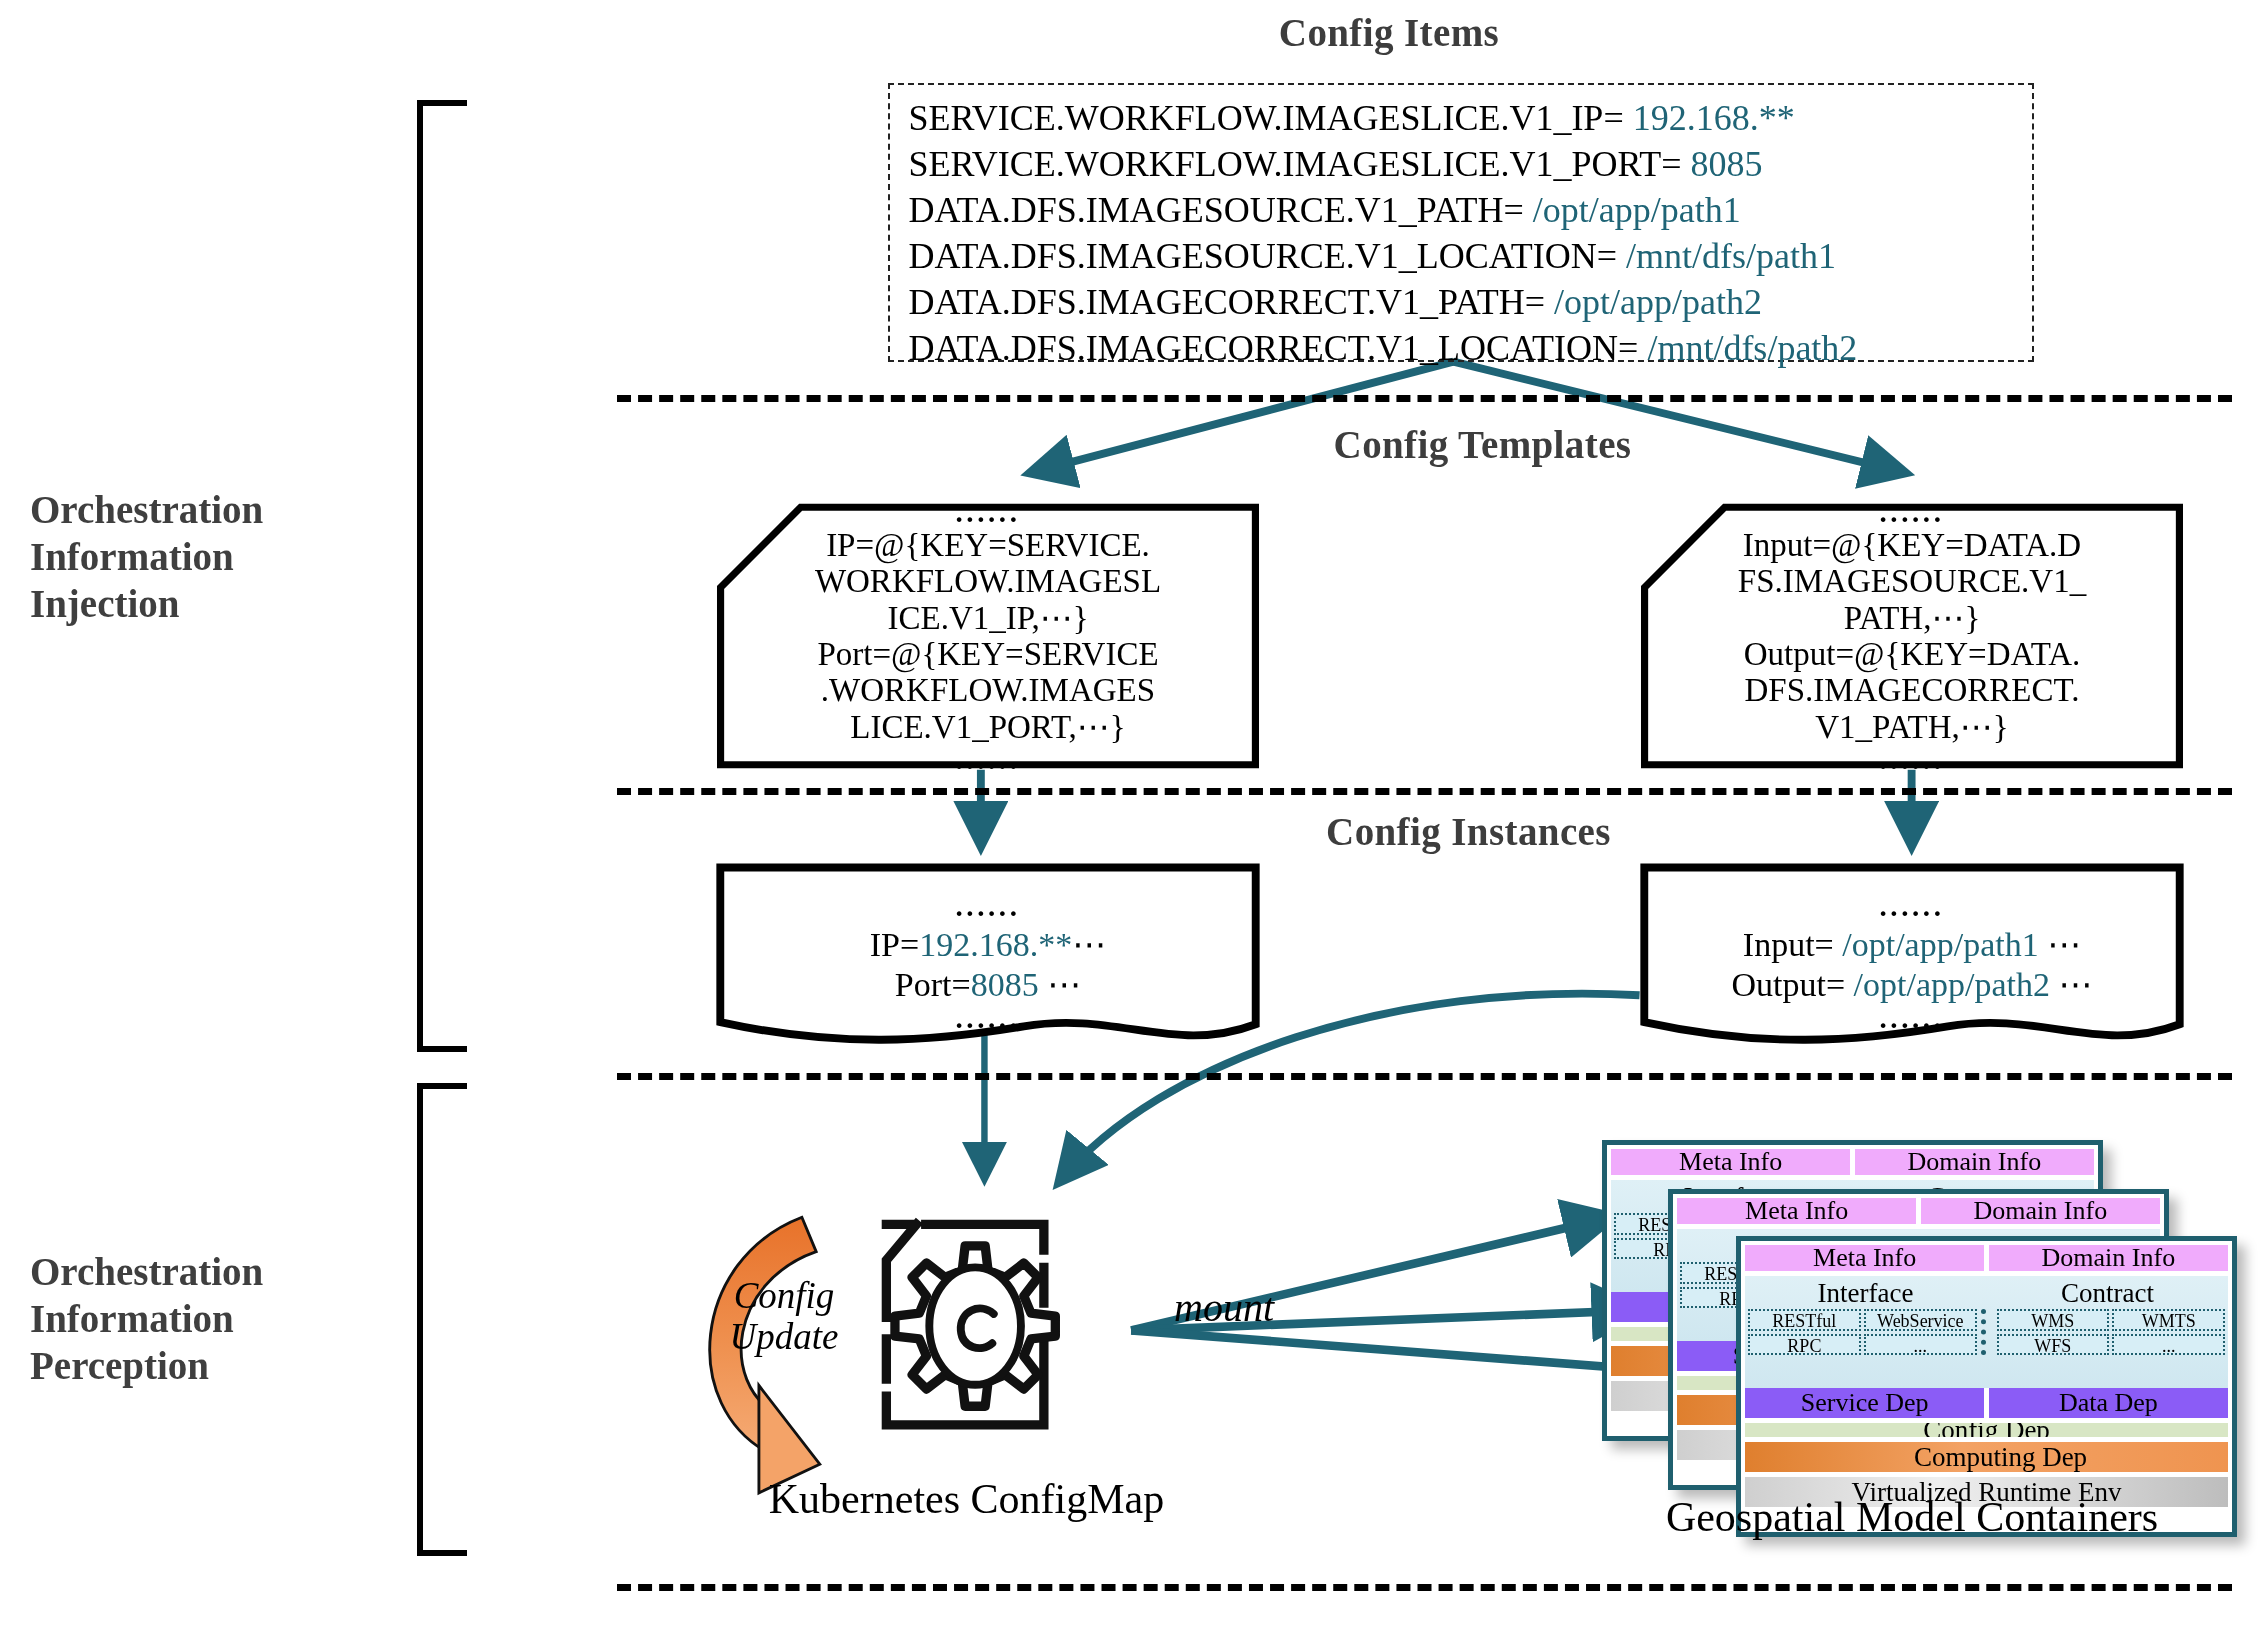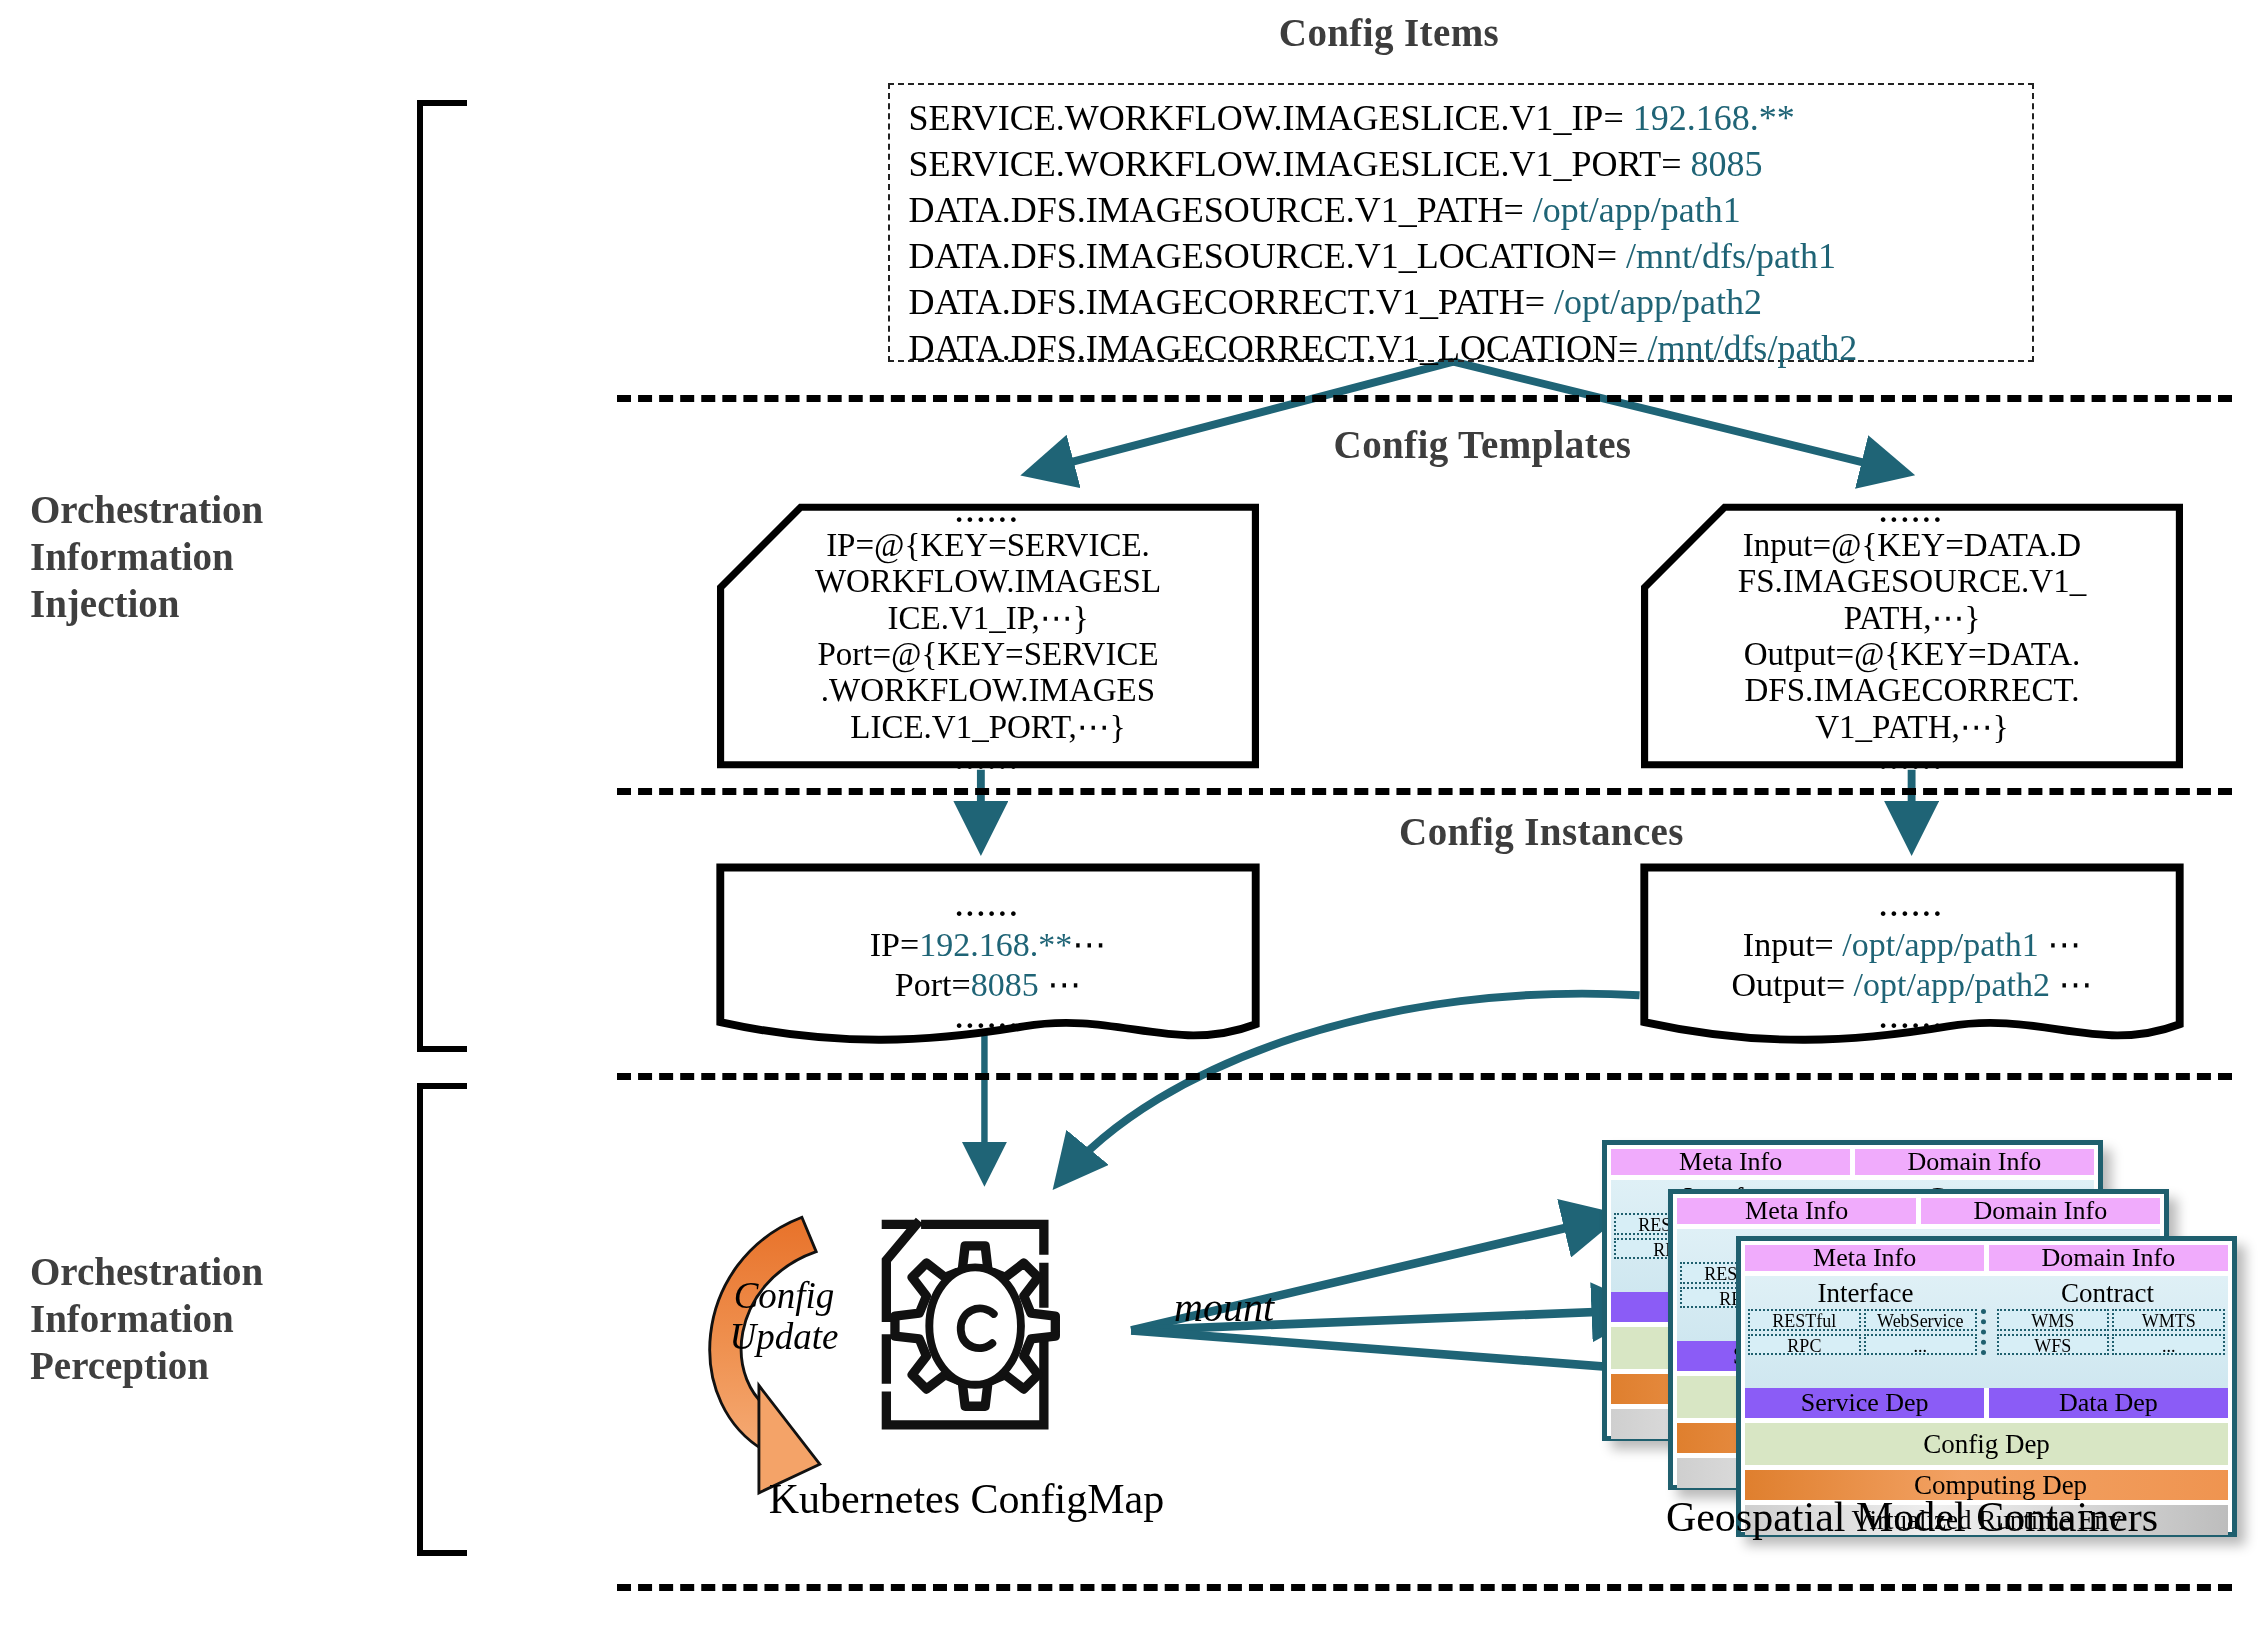--- a/index.html
+++ b/index.html
@@ -54,21 +54,21 @@
        position:relative;display:block;padding:1.4px 2.9px 3.6px 2.9px;}
   .ifc-title{display:flex;gap:7.2px;}
   .ifc-title span{flex:1;text-align:center;font-size:27px;}
   .ifc-grid{display:flex;gap:4.3px;margin-top:0.7px;}
   .ifc-col{flex:1;display:flex;flex-direction:column;gap:2.9px;}
   .ifc-pair{display:flex;gap:3.6px;}
   .chip{flex:1;border:2.1px dotted #1f5f6e;background:#d7eef6;box-sizing:border-box;
         text-align:center;font-size:18px;line-height:21.5px;height:21.5px;overflow:hidden;}
   .vdiv{width:6.4px;border-left:5.7px dotted #1f5f6e;}
   .dep{background:#8b5cf6;height:30px;}
-  .cfg{background:#d8e6c4;height:42px;font-size:27px;}
+  .cfg{background:#d8e6c4;height:14px;font-size:27px;}
   .cmp{background:linear-gradient(90deg,#df7f2e 0%,#f3a264 45%,#ef9450 100%);height:30px;font-size:27px;padding-left:28px;}
   .vrt{background:linear-gradient(90deg,#cfcfcf 0%,#efefef 40%,#bdbdbd 100%);height:30px;font-size:27px;text-align:center;}
 </style>
 </head>
 <body>
 
 <svg class="abs" width="2261" height="1629" style="left:0;top:0;" viewBox="0 0 3158 2275">
   <defs>
     <marker id="tealArrow" markerWidth="7" markerHeight="7" refX="5.6" refY="3.5" orient="auto">
       <path d="M0,0 L7,3.5 L0,7 Z" fill="#1f6476"></path>
@@ -122,21 +122,21 @@
 Information
 Perception</div>
 
 <div class="abs hsep" style="left:617px;top:395px;width:1615px;"></div>
 <div class="abs hsep" style="left:617px;top:788px;width:1615px;"></div>
 <div class="abs hsep" style="left:617px;top:1073px;width:1615px;"></div>
 <div class="abs hsep" style="left:617px;top:1584px;width:1615px;"></div>
 
 <div class="abs sec-title" style="left:1174px;top:10px;width:430px;">Config Items</div>
 <div class="abs sec-title" style="left:1232px;top:422px;width:501px;">Config Templates</div>
-<div class="abs sec-title" style="left:1291px;top:809px;width:501px;">Config Instances</div>
+<div class="abs sec-title" style="left:1218px;top:809px;width:501px;">Config Instances</div>
 
 <div class="abs items-box" style="left:888px;top:83px;width:1146px;height:279px;">
   <div class="items-line">
     <span>SERVICE.WORKFLOW.IMAGESLICE.V1_IP=</span>
     <span class="val">192.168.**</span>
   </div>
   <div class="items-line">
     <span>SERVICE.WORKFLOW.IMAGESLICE.V1_PORT=</span>
     <span class="val">8085</span>
   </div>

